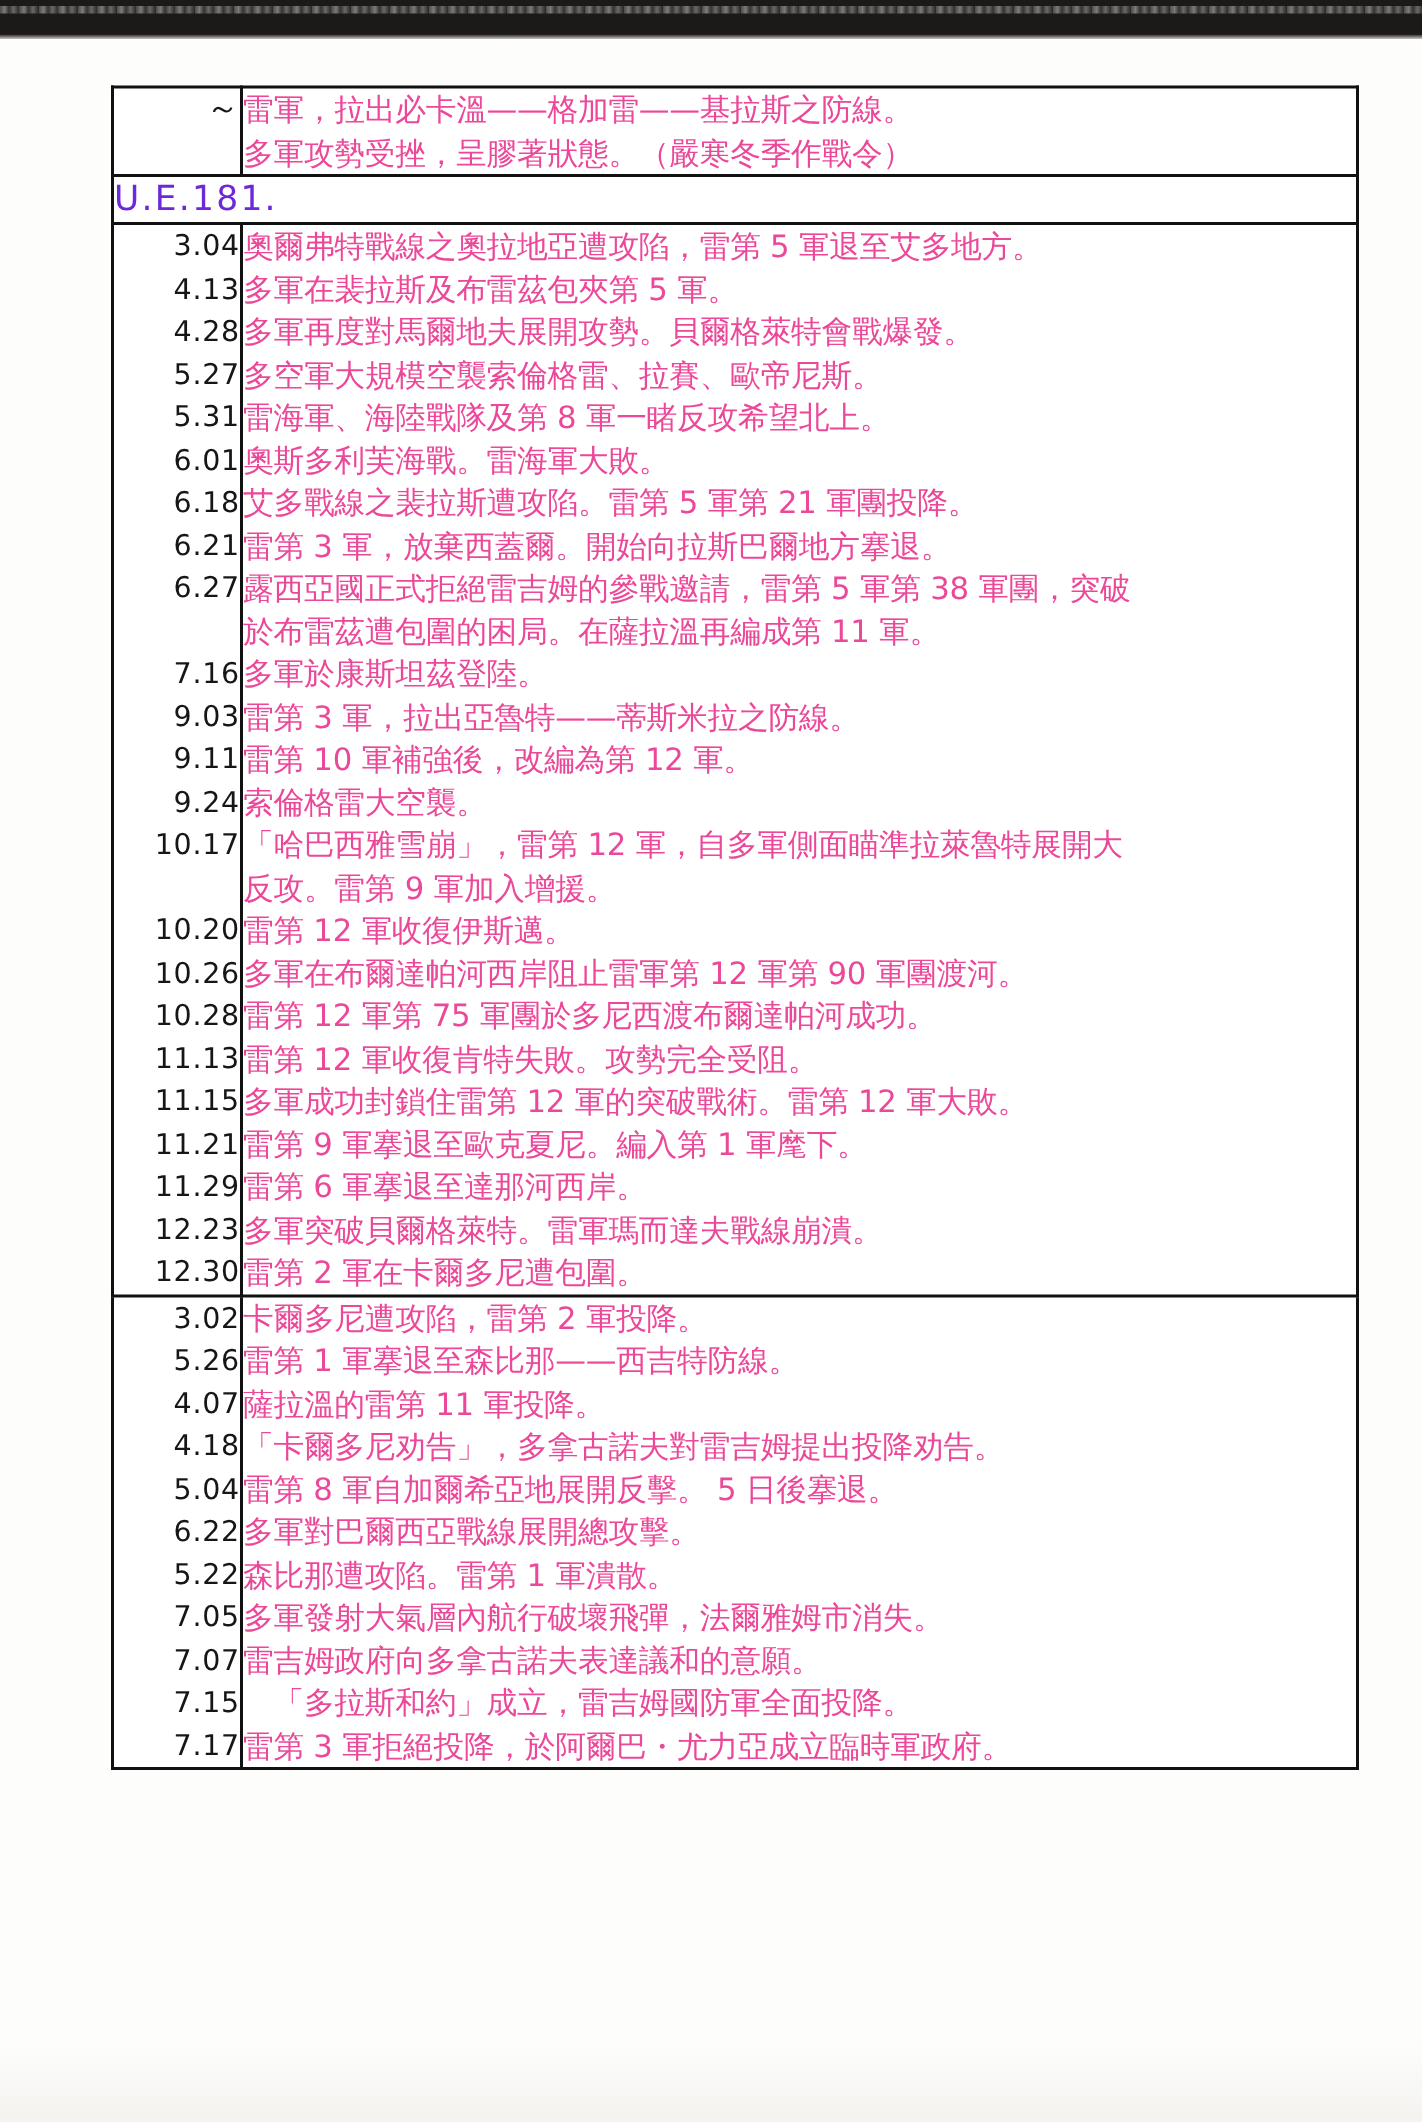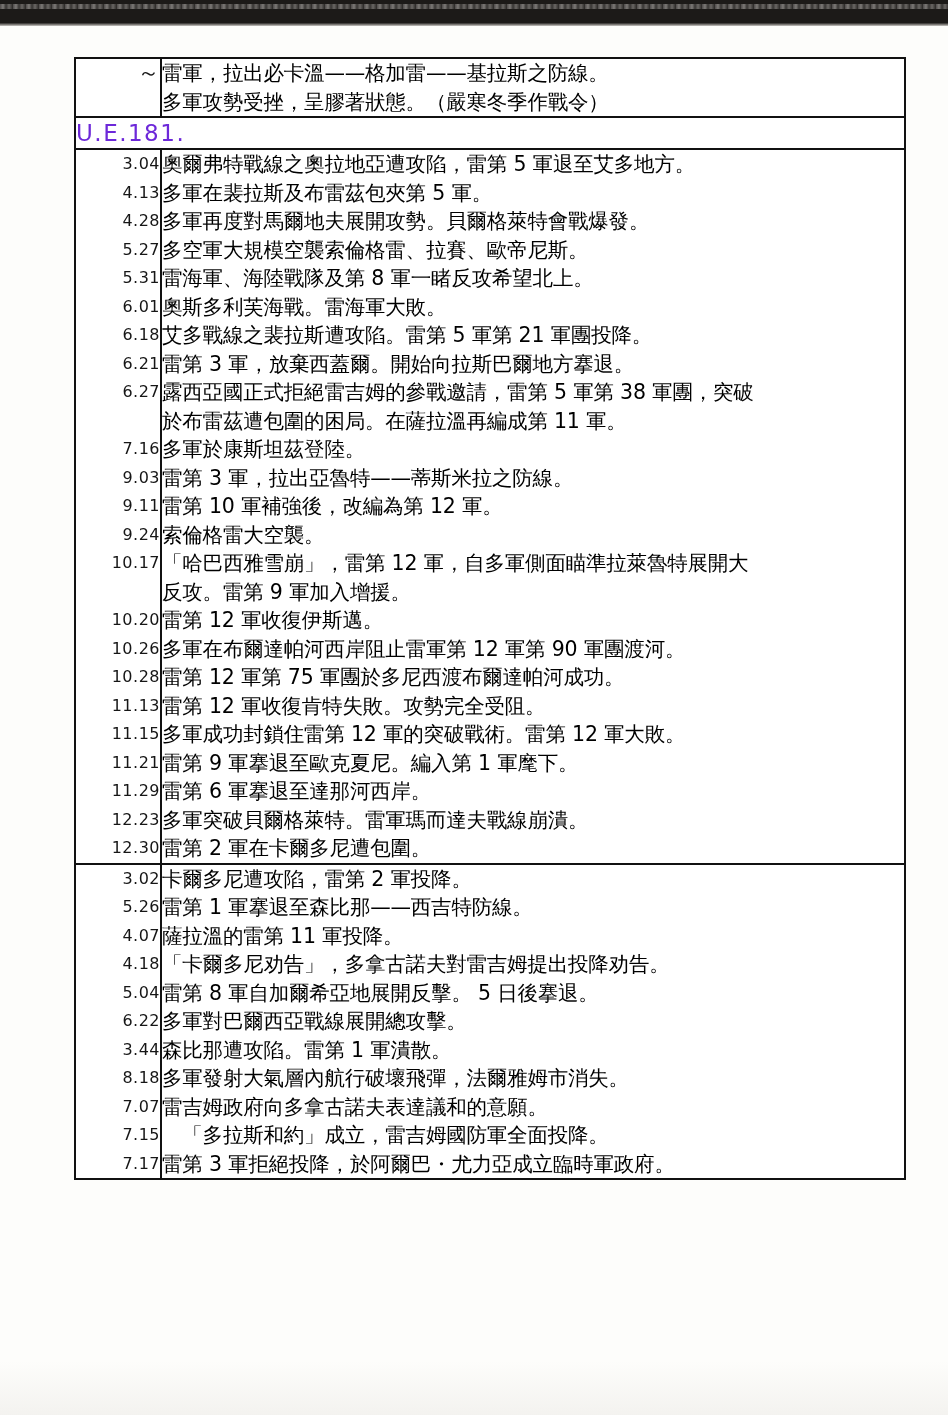--- a/index.html
+++ b/index.html
@@ -72,38 +72,38 @@
 
   
   col.date-col { width: 86px; }
   col.text-col { width: 744px; }
 
   
   .date-cell {
     text-align: right;
     padding: 6px 11px 6px 4px;
     font-family: "DejaVu Sans", "Liberation Sans", sans-serif;
-    font-size: 16px;
+    font-size: 19px;
     line-height: 28.5px;
     color: #161616;
     letter-spacing: 0.5px;
     white-space: nowrap;
   }
   .date-cell .d {
     display: block;
     height: 28.5px;
   }
   .date-cell .d.blank { color: transparent; }
 
   
   .text-cell {
     padding: 6px 8px 6px 12px;
     font-size: 20.5px;
     line-height: 28.5px;
-    color: #000000;
+    color: #ec4899;
     font-family: "DejaVu Sans", "Liberation Sans", sans-serif;
   }
   .text-cell .ln {
     display: block;
     height: 28.5px;
     white-space: nowrap;
     letter-spacing: -0.2px;
   }
 
   
@@ -206,22 +206,22 @@
             </td>
           </tr>
           <tr>
             <td class="date-cell">
               <span class="d">3.02</span>
               <span class="d">5.26</span>
               <span class="d">4.07</span>
               <span class="d">4.18</span>
               <span class="d">5.04</span>
               <span class="d">6.22</span>
-              <span class="d">3.44</span>
-              <span class="d">8.18</span>
+              <span class="d">5.22</span>
+              <span class="d">7.05</span>
               <span class="d">7.07</span>
               <span class="d">7.15</span>
               <span class="d">7.17</span>
             </td>
             <td class="text-cell">
               <span class="ln">卡爾多尼遭攻陷，雷第 2 軍投降。</span>
               <span class="ln">雷第 1 軍搴退至森比那——西吉特防線。</span>
               <span class="ln">薩拉溫的雷第 11 軍投降。</span>
               <span class="ln">「卡爾多尼劝告」，多拿古諾夫對雷吉姆提出投降劝告。</span>
               <span class="ln">雷第 8 軍自加爾希亞地展開反擊。 5 日後搴退。</span>

